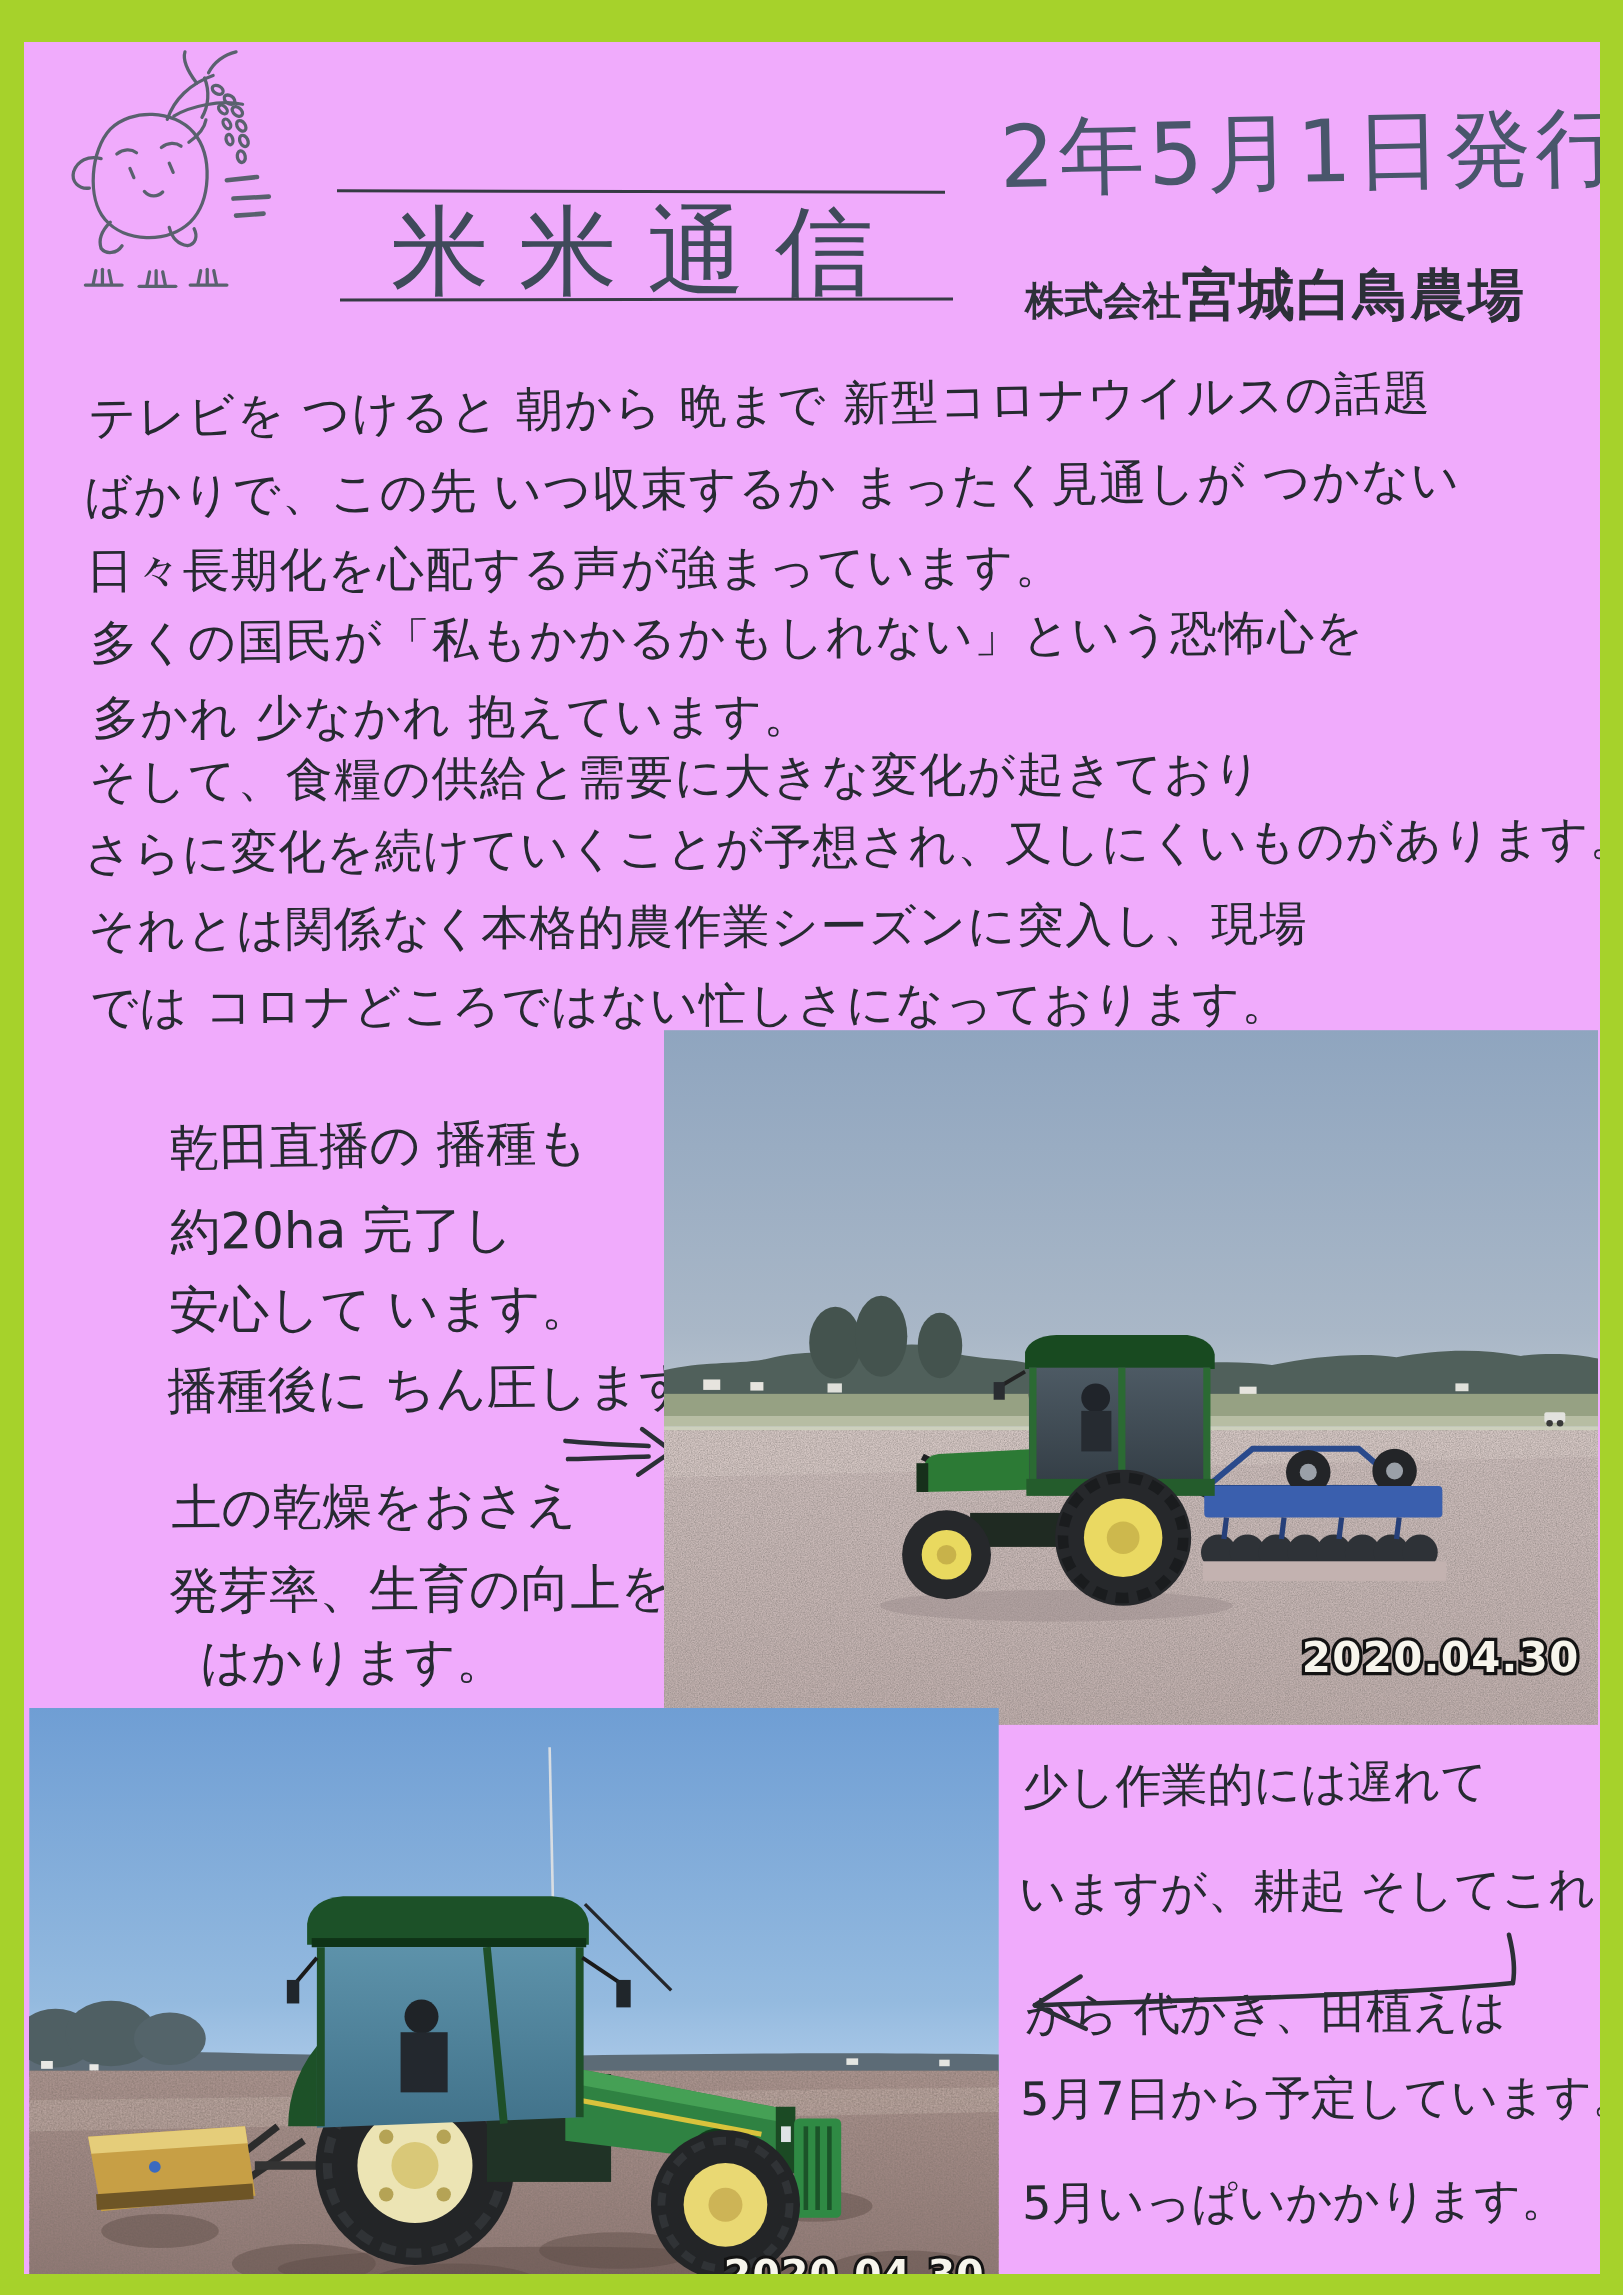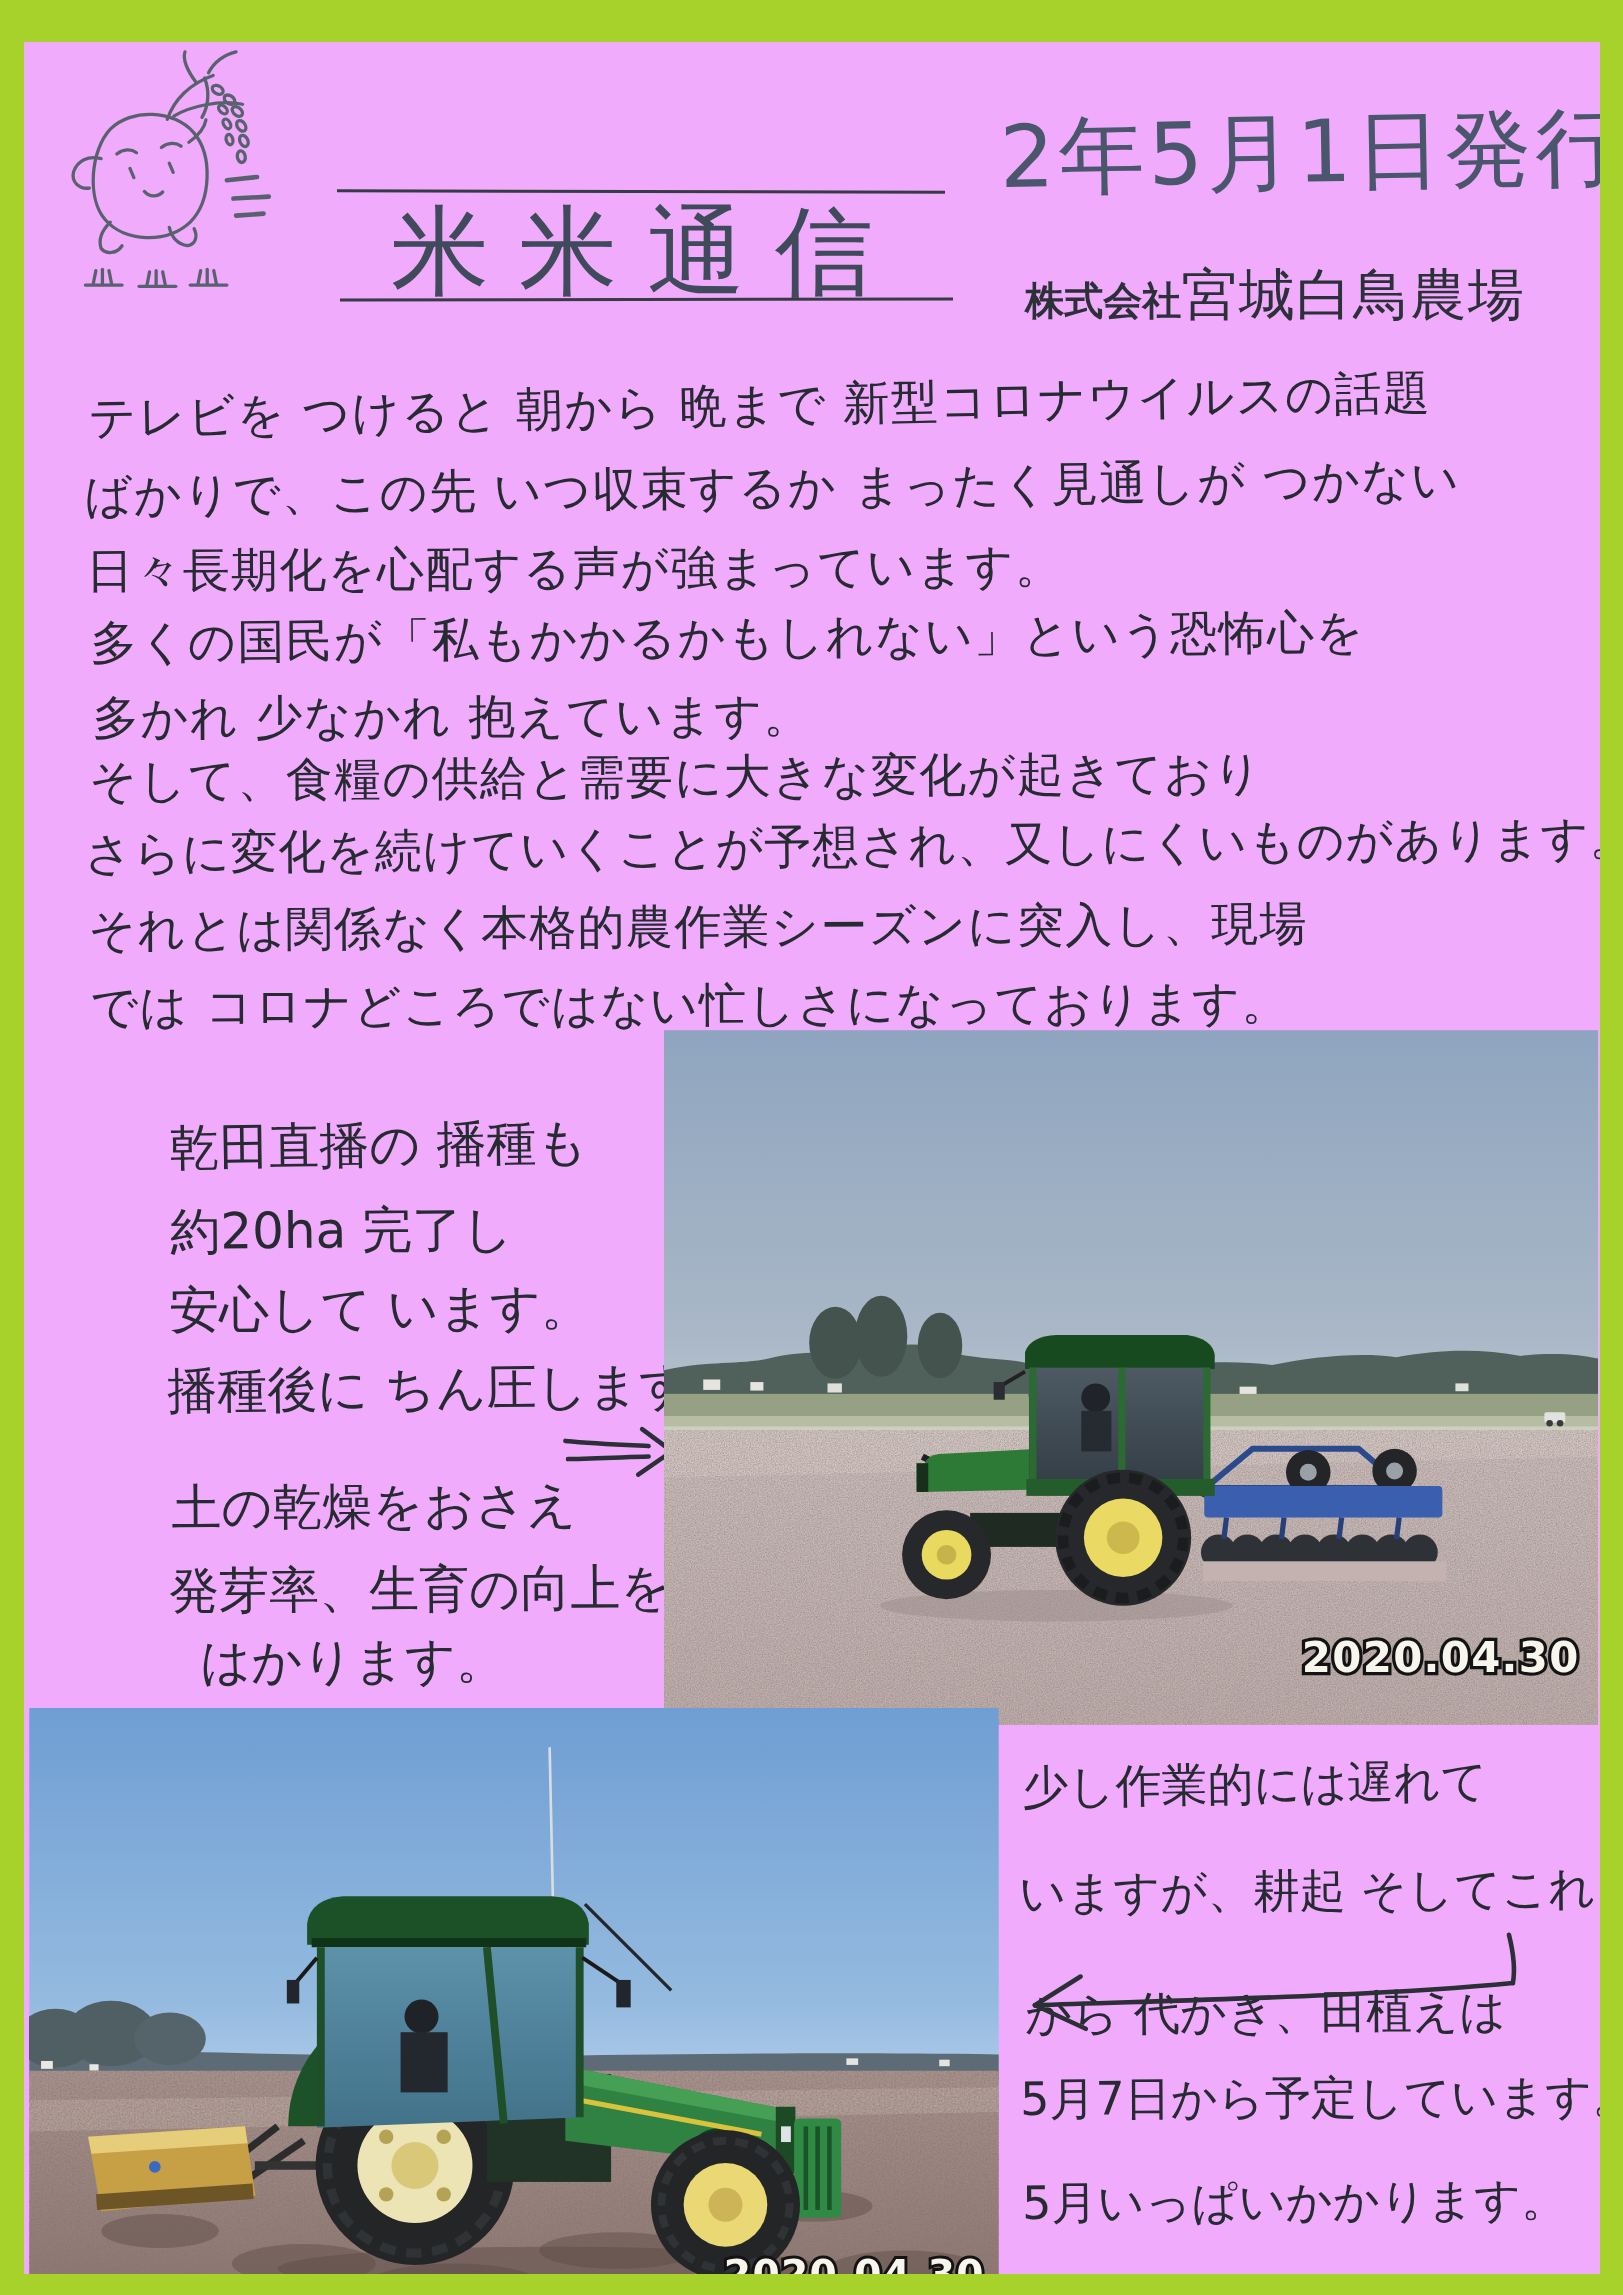--- a/index.html
+++ b/index.html
@@ -66,21 +66,21 @@
     </g>
   </svg>
 
   <div class="rule" style="left:337px;top:190px;width:608px;transform:rotate(0.15deg);"></div>
   <div class="hw" style="left:391px;top:198px;font-size:98px;letter-spacing:30px;color:#3f4a5a;font-weight:500;">米米通信</div>
   <div class="rule" style="left:340px;top:298px;width:613px;transform:rotate(-0.1deg);"></div>
 
   <div class="hw" style="left:999px;top:110px;font-size:86px;color:#49566b;letter-spacing:3.9px;transform:rotate(-1deg);">2年5月1日発行</div>
 
   <div class="printed" style="left:1012px;top:256px;z-index:2;">
-    <span style="font-size:39px;font-weight:bold;vertical-align:baseline;margin-top:28px;">株式会社</span><span style="font-size:56px;font-weight:normal;letter-spacing:1.3px;">宮城白鳥農場</span>
+    <span style="font-size:39px;font-weight:bold;vertical-align:baseline;margin-top:28px;">株式会社</span><span style="font-size:56px;font-weight:bold;letter-spacing:1.3px;">宮城白鳥農場</span>
   </div>
 
   <div class="hw" style="left:88px;top:392px;font-size:47px;letter-spacing:1.3px;transform:rotate(-1.1deg);">テレビを つけると 朝から 晩まで 新型コロナウイルスの話題</div>
   <div class="hw" style="left:84px;top:470px;font-size:47px;letter-spacing:1.3px;transform:rotate(-0.7deg);">ばかりで、この先 いつ収束するか まったく見通しが つかない</div>
   <div class="hw" style="left:86px;top:545px;font-size:47px;letter-spacing:1.3px;transform:rotate(-0.3deg);">日々長期化を心配する声が強まっています。</div>
   <div class="hw" style="left:90px;top:617px;font-size:47px;letter-spacing:1.3px;transform:rotate(-0.5deg);">多くの国民が「私もかかるかもしれない」という恐怖心を</div>
   <div class="hw" style="left:92px;top:692px;font-size:47px;letter-spacing:1.3px;transform:rotate(-0.2deg);">多かれ 少なかれ 抱えています。</div>
   <div class="hw" style="left:89px;top:755px;font-size:47px;letter-spacing:1.3px;transform:rotate(-0.4deg);">そして、食糧の供給と需要に大きな変化が起きており</div>
   <div class="hw" style="left:84px;top:828px;font-size:47px;letter-spacing:0.7px;transform:rotate(-0.6deg);">さらに変化を続けていくことが予想され、又しにくいものがあります。</div>
   <div class="hw" style="left:88px;top:904px;font-size:47px;letter-spacing:1.3px;transform:rotate(-0.3deg);">それとは関係なく本格的農作業シーズンに突入し、現場</div>

